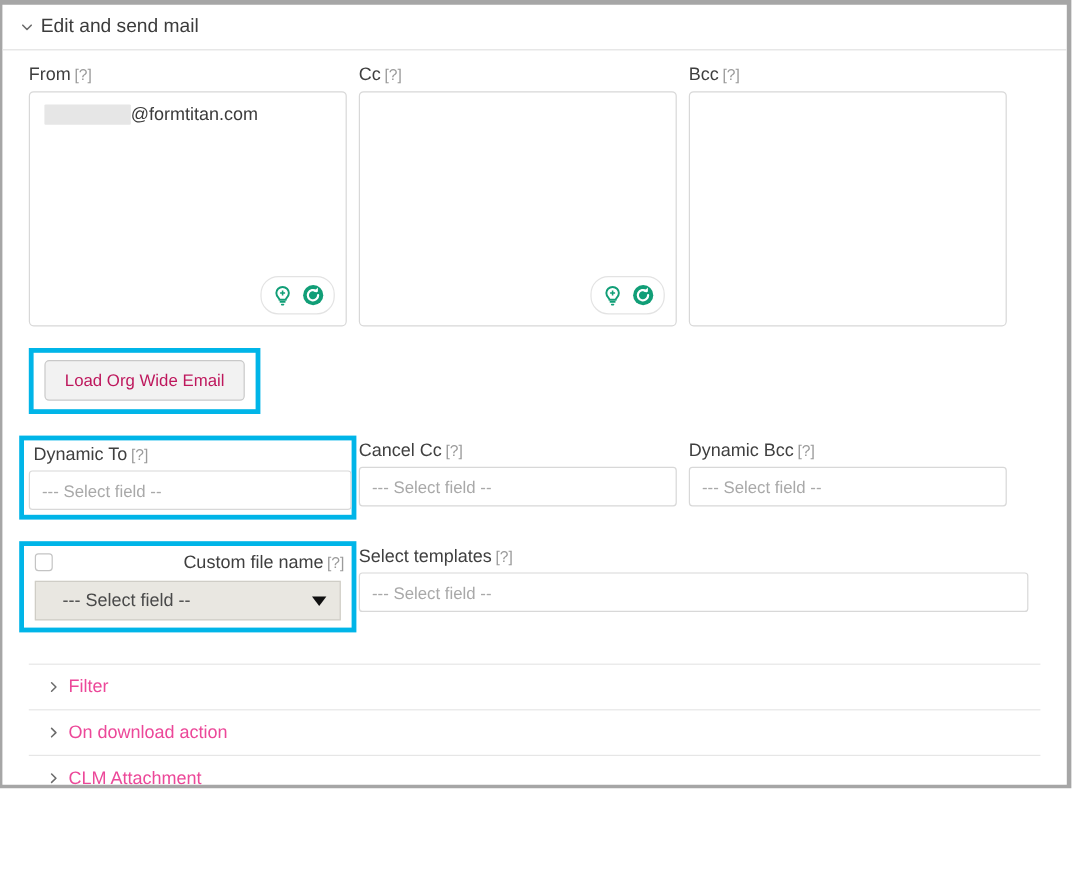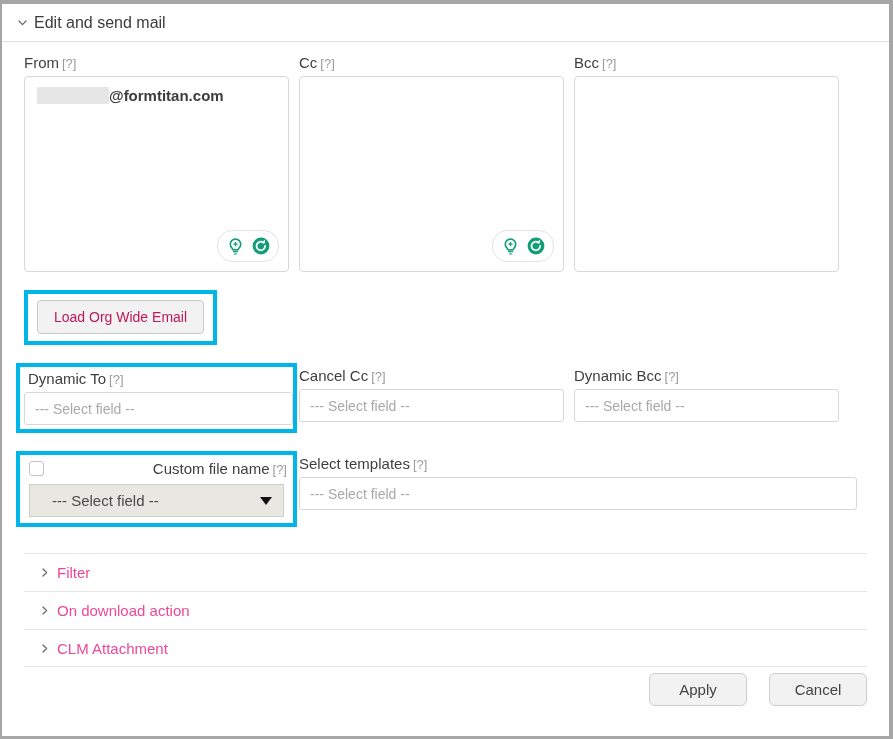--- a/index.html
+++ b/index.html
@@ -8,21 +8,21 @@
     background: #ffffff;
   }
   body {
     font-family: "Liberation Sans", sans-serif;
     -webkit-font-smoothing: antialiased;
   }
 
   .window {
     position: relative;
     width: 893px;
-    height: 739px;
+    height: 657px;
     box-sizing: border-box;
     background: #ffffff;
     border-top: 4px solid #a6a6a6;
     border-left: 2px solid #a6a6a6;
     border-right: 4px solid #a6a6a6;
     border-bottom: 3px solid #a6a6a6;
     overflow: hidden;
   }
 
   
@@ -82,21 +82,20 @@
 
   
   .recip-box {
     position: relative;
     height: 196px;
     border: 1px solid #d8d8d8;
     border-radius: 4px;
     background: #ffffff;
     box-sizing: border-box;
     padding: 10px 12px;
-    font-weight: bold;
   }
   .recip-value {
     font-size: 15px;
     color: #3c3c3c;
     display: flex;
     align-items: center;
   }
   .redacted {
     display: inline-block;
     width: 72px;
@@ -433,18 +432,14 @@
           <svg width="13" height="13" viewBox="0 0 13 13">
             <path d="M5 3 L8.6 6.5 L5 10" fill="none" stroke="#6b6b6b" stroke-width="1.3" stroke-linecap="round" stroke-linejoin="round"></path>
           </svg>
         </span>
         <span class="acc-label">CLM Attachment</span>
       </div>
     </div>
 
   </div>
 
-  <div class="footer">
-    <button class="btn-round">Apply</button>
-    <button class="btn-round">Cancel</button>
-  </div>
 
 </div>
 
 </body></html>

